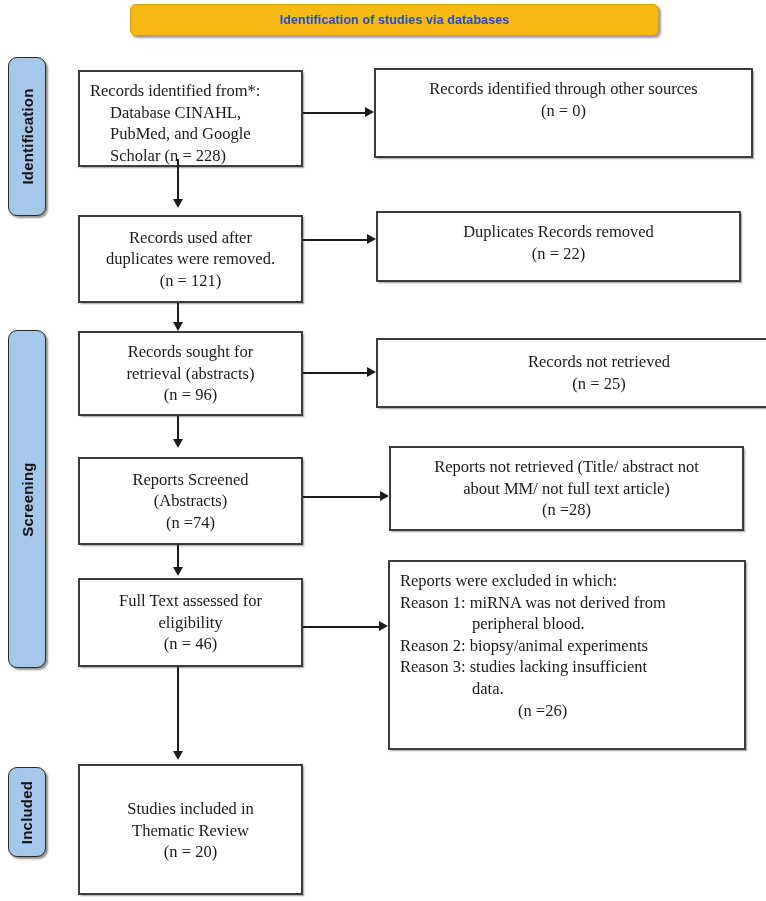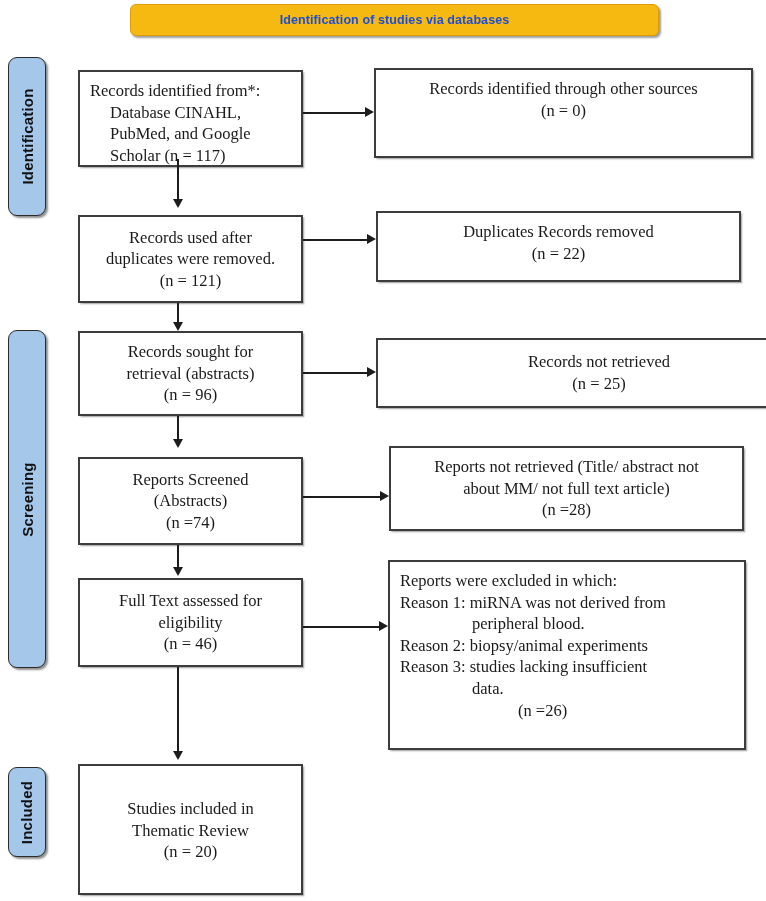--- a/index.html
+++ b/index.html
@@ -149,21 +149,21 @@
     <span class="stage-label">Screening</span>
   </div>
   <div class="stage stage-included">
     <span class="stage-label">Included</span>
   </div>
 
   <div class="box b-left1 left vtop">
     <div class="line">Records identified from*:</div>
     <div class="line indent1">Database CINAHL,</div>
     <div class="line indent1">PubMed, and Google</div>
-    <div class="line indent1">Scholar (n = 117)</div>
+    <div class="line indent1">Scholar (n = 228)</div>
   </div>
 
   <div class="box b-right1 center vtop">
     <div class="line">Records identified through other sources</div>
     <div class="line">(n = 0)</div>
   </div>
 
   <div class="conn h-line" style="left:303px; top:112px; width:62px;"></div>
   <div class="arrow-right" style="left:365px; top:107px;"></div>
 

